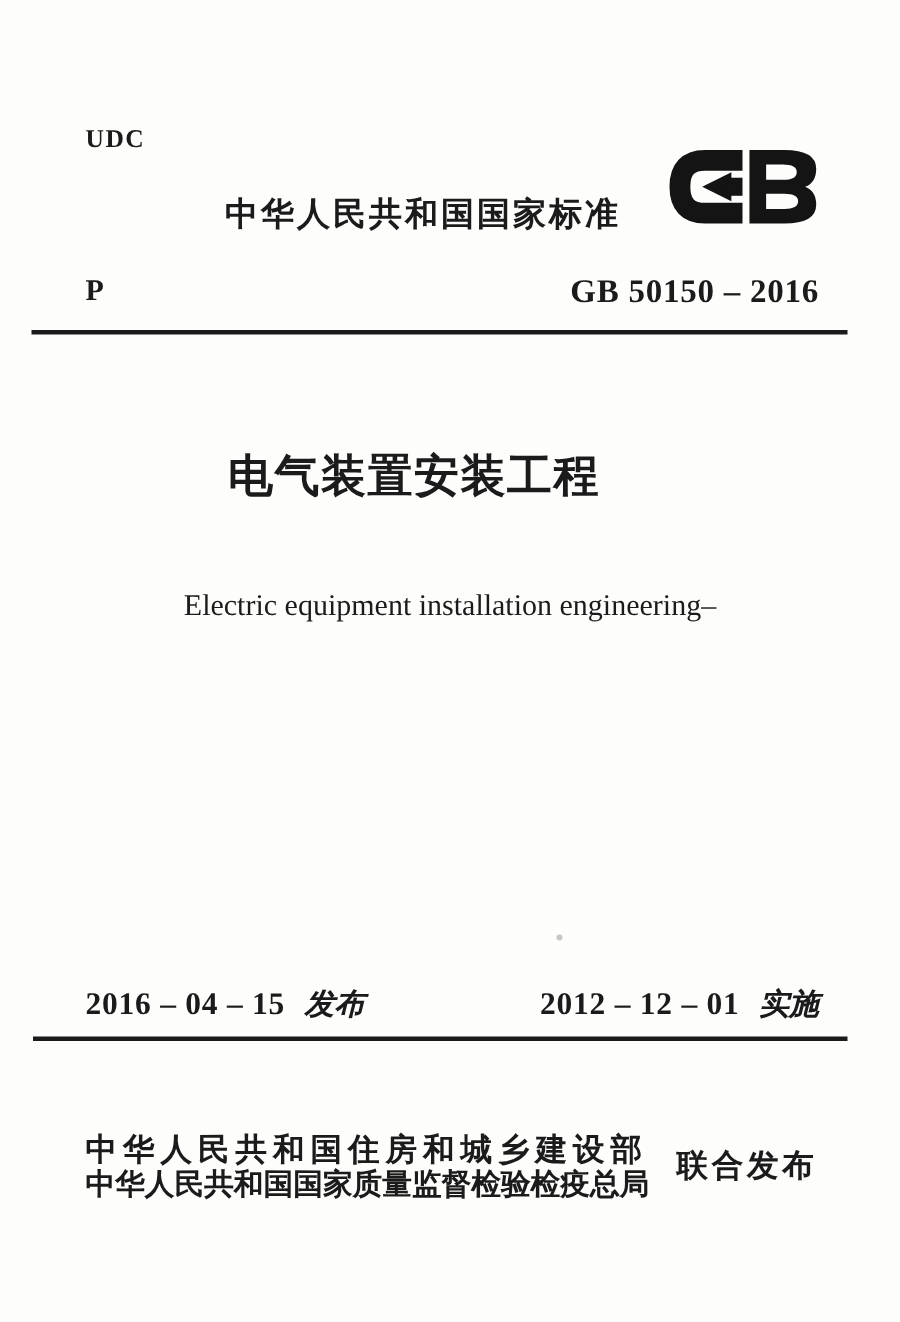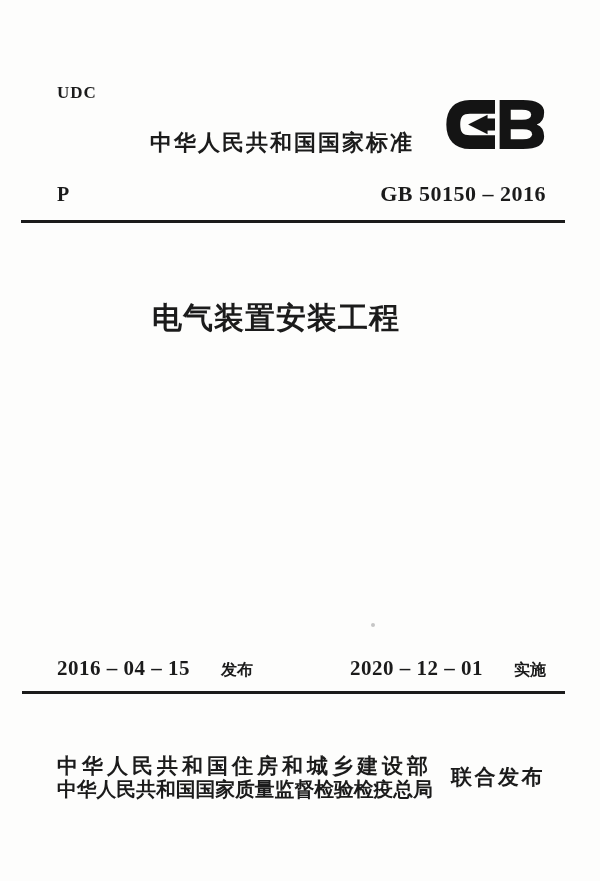--- a/index.html
+++ b/index.html
@@ -61,22 +61,23 @@
     width: 4px; height: 4px;
     background: #c6c6c6; border-radius: 50%;
   }
 
   .date-row { top: 656px; font-size: 21px; font-weight: bold; }
   .date-left { left: 57px; }
   .date-right { right: 54px; }
   .date-value { letter-spacing: 0.5px; }
   .date-label {
     font-family: "Liberation Sans", "DejaVu Sans", sans-serif;
-    font-size: 16px;
-    margin-left: 31px;
+    font-size: 20px;
+    margin-left: 13px;
+    font-style: italic;
   }
 
   .pub-line1 {
     left: 57px; top: 752px;
     font-family: Liberation Serif, serif;
     font-size: 21px; font-weight: bold;
     letter-spacing: 4px;
   }
   .pub-line2 {
     left: 57px; top: 776px;
@@ -118,30 +119,31 @@
 
   <div class="abs std-number">GB 50150 – 2016</div>
 
   <div class="rule rule-top"></div>
 
   <div class="abs title-cn">
     <div>电气装置安装工程</div>
   </div>
 
   <div class="abs title-en">
+    <div>Electric equipment installation engineering–</div>
   </div>
 
   <div class="abs speck"></div>
 
   <div class="abs date-row date-left">
     <span class="date-value">2016 – 04 – 15</span><span class="date-label">发布</span>
   </div>
 
   <div class="abs date-row date-right">
-    <span class="date-value">2020 – 12 – 01</span><span class="date-label">实施</span>
+    <span class="date-value">2012 – 12 – 01</span><span class="date-label">实施</span>
   </div>
 
   <div class="rule rule-bottom"></div>
 
   <div class="abs pub-line1">中华人民共和国住房和城乡建设部</div>
   <div class="abs pub-line2">中华人民共和国国家质量监督检验检疫总局</div>
 
   <div class="abs joint-publish">联合发布</div>
 
 </div>

